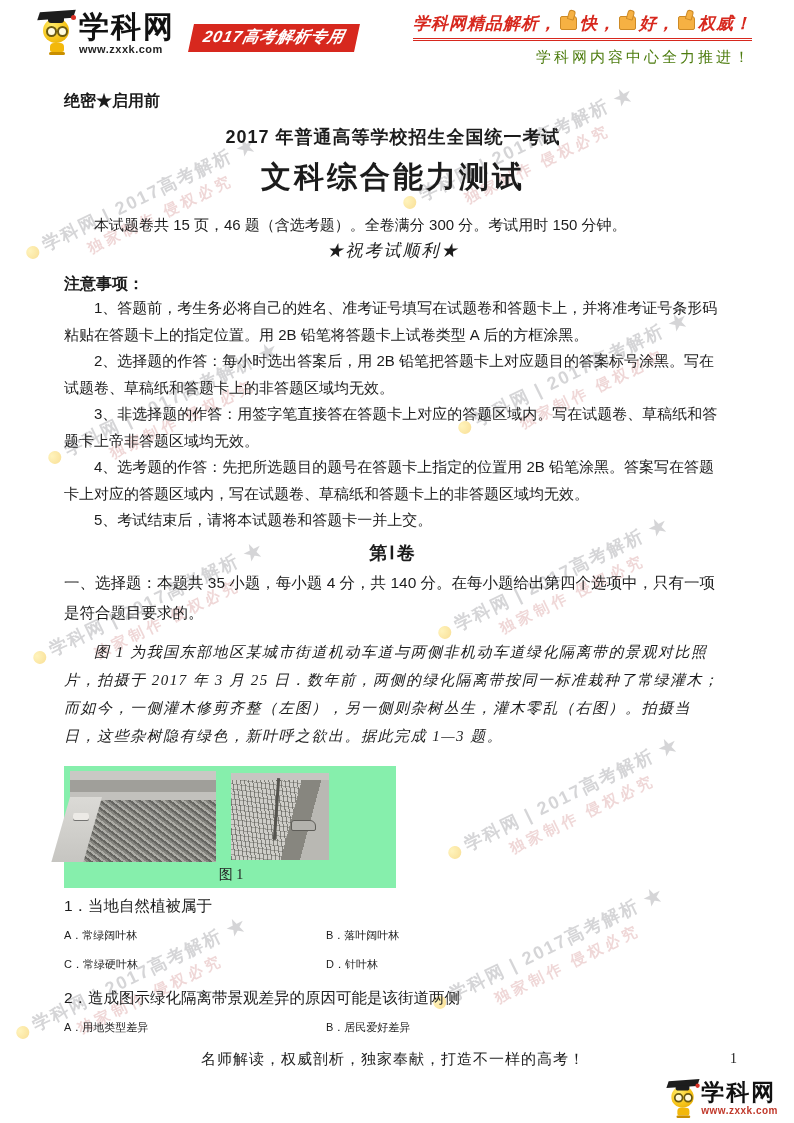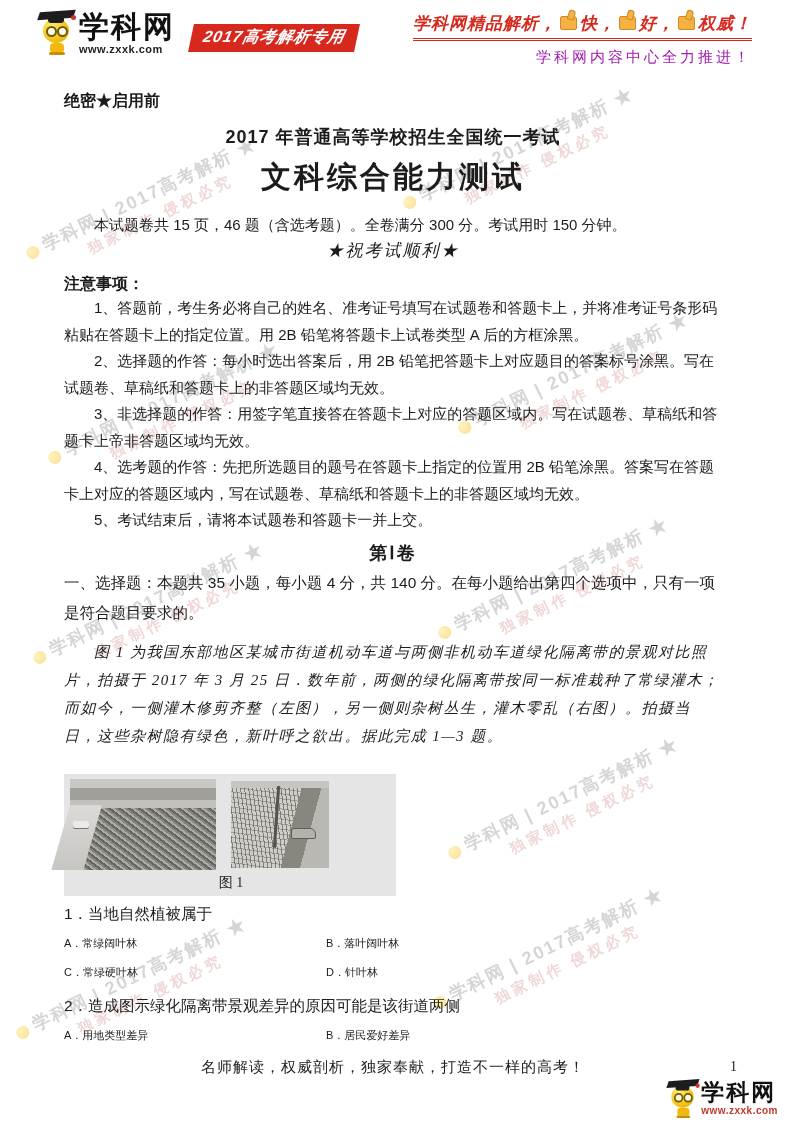--- a/index.html
+++ b/index.html
@@ -22,21 +22,21 @@
   .header{display:flex;justify-content:space-between;align-items:flex-start;padding:8px 42px 0 40px;position:relative;z-index:2;}
   .logo-left{display:flex;align-items:flex-end;}
   .logo-text{margin-left:5px;}
   .brand{font-weight:bold;font-size:30px;line-height:30px;letter-spacing:2px;color:#111;}
   .url{font-size:11px;font-weight:bold;letter-spacing:.5px;color:#222;margin-top:1px;}
   .banner{margin-left:16px;margin-bottom:3px;background:#d7281e;color:#fff;font-weight:bold;font-style:italic;
           font-size:16px;padding:3px 12px 4px;transform:skewX(-12deg);letter-spacing:1px;}
   .slogan-right{text-align:right;padding-top:4px;}
   .slogan1{display:inline-block;color:#d7281e;font-weight:bold;font-style:italic;font-size:17px;
            letter-spacing:1px;padding-bottom:3px;border-bottom:3px double #d7281e;}
-  .slogan2{color:#a21caf;font-size:15px;margin-top:7px;letter-spacing:3px;}
+  .slogan2{color:#4d7c0f;font-size:15px;margin-top:7px;letter-spacing:3px;}
 
   
   .thumb{display:inline-block;width:15px;height:12px;margin:0 3px;position:relative;vertical-align:-1px;
          background:#f6b143;border:1px solid #cd8a26;border-radius:2px 3px 2px 2px;}
   .thumb::before{content:"";position:absolute;top:-7px;right:1px;width:5px;height:8px;
          background:#f6b143;border:1px solid #cd8a26;border-radius:3px 3px 1px 1px;transform:rotate(16deg);}
 
   
   .mascot{position:relative;width:34px;height:47px;flex:none;}
   .mascot .head{position:absolute;top:10px;left:3px;width:26px;height:25px;border-radius:50%;
@@ -60,21 +60,21 @@
         font-family:"Liberation Serif",serif;}
   .notice-heading{font-weight:bold;font-size:16px;margin-top:12px;}
   .notice{font-size:15px;line-height:26.5px;text-indent:2em;margin:0;}
   .section-title{text-align:center;font-weight:bold;font-size:18px;margin-top:7px;letter-spacing:2px;
         font-family:"Liberation Serif",serif;}
   .section-instruction{font-size:15.5px;line-height:30px;margin-top:3px;}
   .passage{font-style:italic;font-size:15px;line-height:28px;text-indent:2em;letter-spacing:1.5px;
         font-family:"Liberation Serif",serif;margin-top:10px;}
 
   
-  .figure{margin-top:24px;width:322px;background:#e5e5e5;padding:5px 4px 1px 6px;}
+  .figure{margin-top:16px;width:322px;background:#86efac;padding:5px 4px 1px 6px;}
   .photos{display:flex;gap:15px;align-items:flex-start;}
   .photo-left{width:146px;height:91px;flex:none;position:relative;
      background:
        linear-gradient(to bottom,#c9c8c4 0 9px,#a09f9a 9px 21px,#c2c1bd 21px 29px,rgba(0,0,0,0) 29px),
        repeating-linear-gradient(37deg, rgba(52,52,48,.62) 0 2px, rgba(150,150,142,.28) 2px 4px, rgba(86,86,80,.5) 4px 6px),
        #b5b4af;}
   .photo-left::before{content:"";position:absolute;left:0;top:26px;bottom:0;width:32px;
        background:linear-gradient(#dbdad6,#c6c5c1);transform:skewX(-16deg);transform-origin:top left;}
   .photo-left::after{content:"";position:absolute;left:3px;top:42px;width:16px;height:7px;
        background:#eceae6;border-radius:2px;box-shadow:0 1px 0 rgba(0,0,0,.45);}

